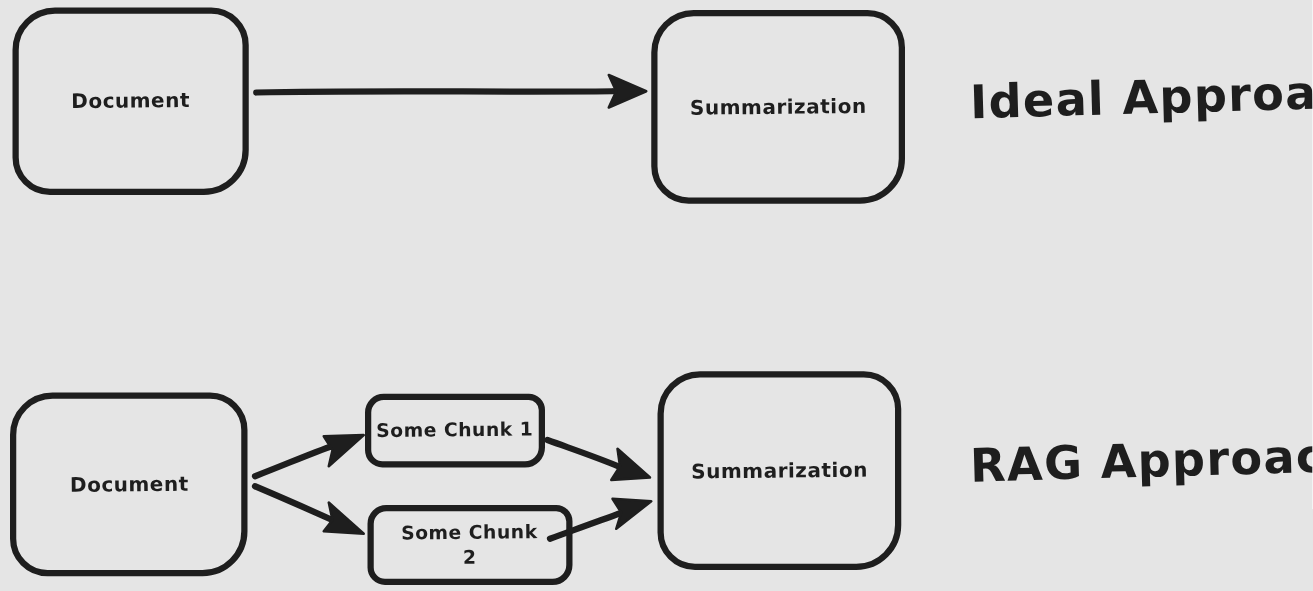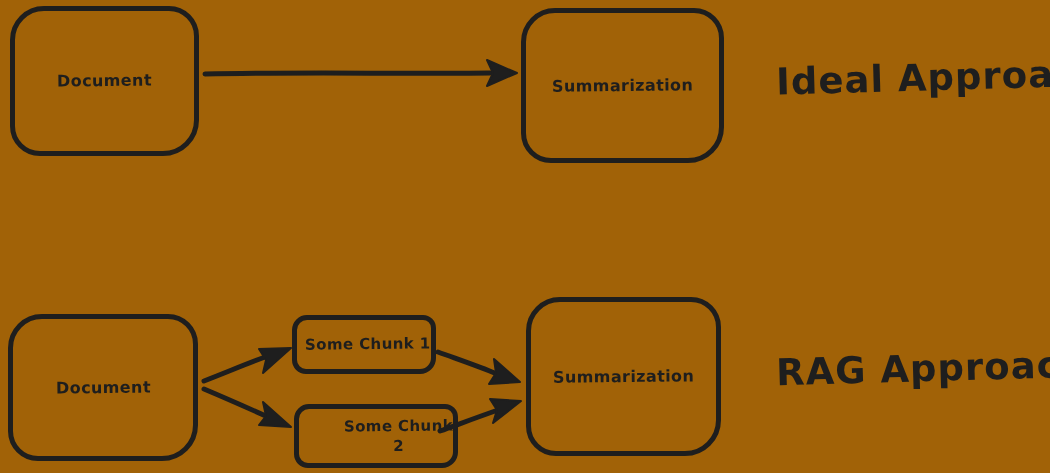--- a/index.html
+++ b/index.html
@@ -5,21 +5,21 @@
   html, body {
     margin: 0;
     padding: 0;
     background: #ffffff;
     font-family: "DejaVu Sans", sans-serif;
   }
   .canvas {
     position: relative;
     width: 1050px;
     height: 473px;
-    background: #a16207;
+    background: #e5e5e5;
     overflow: hidden;
   }
   .arrow-layer {
     position: absolute;
     left: 0; top: 0;
     width: 1050px;
     height: 473px;
     pointer-events: none;
   }
   .node {
@@ -38,21 +38,21 @@
     letter-spacing: 0.4px;
     color: #1e1e1e;
     text-align: center;
     transform: rotate(-0.6deg);
     white-space: pre-line;
     line-height: 1.35;
   }
   
   .big-box { border-radius: 34px 30px 36px 30px; }
   
-  .chunk-box { border-radius: 15px 13px 16px 14px; border-width: 5px; justify-content: flex-end; }
+  .chunk-box { border-radius: 15px 13px 16px 14px; border-width: 5px; }
   .chunk-box .box-label { font-size: 15px; }
 
   #ideal-document   { left: 10px;  top: 6px;   width: 189px; height: 150px; }
   #ideal-summary    { left: 521px; top: 8px;   width: 203px; height: 155px; }
   #rag-document     { left: 8px;   top: 314px; width: 190px; height: 147px; }
   #rag-chunk1       { left: 292px; top: 315px; width: 144px; height: 59px;  }
   #rag-chunk2       { left: 294px; top: 404px; width: 164px; height: 64px;  }
   #rag-summary      { left: 526px; top: 297px; width: 195px; height: 159px; }
 
   .section-title {

